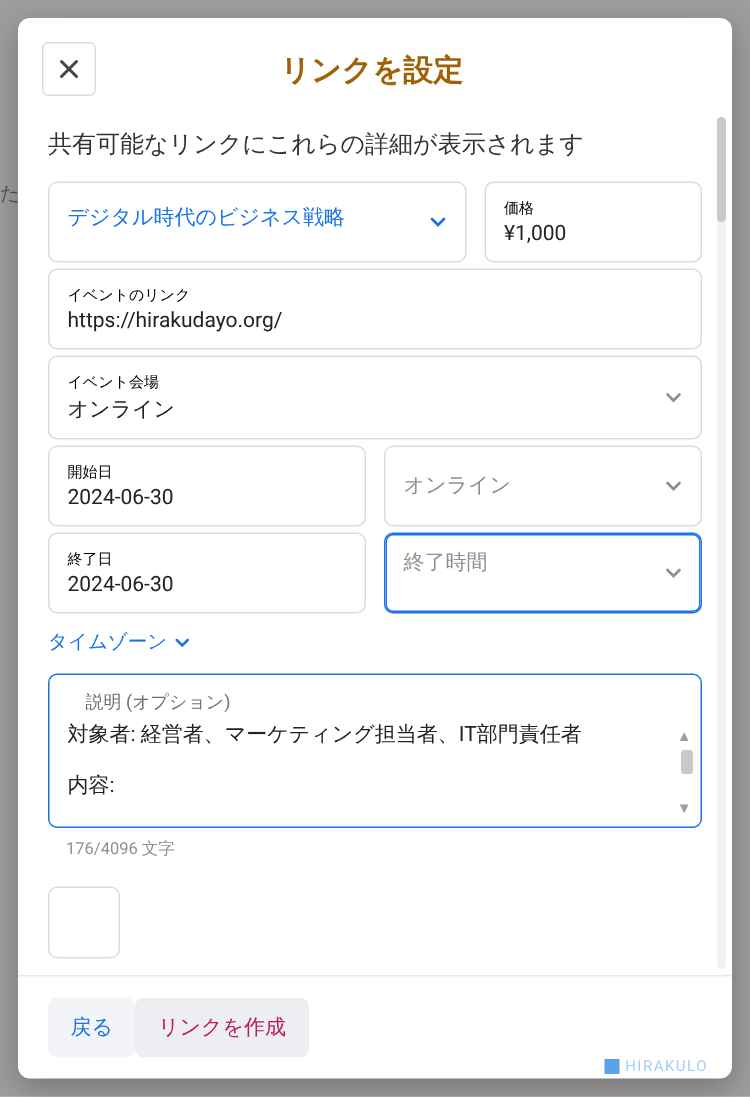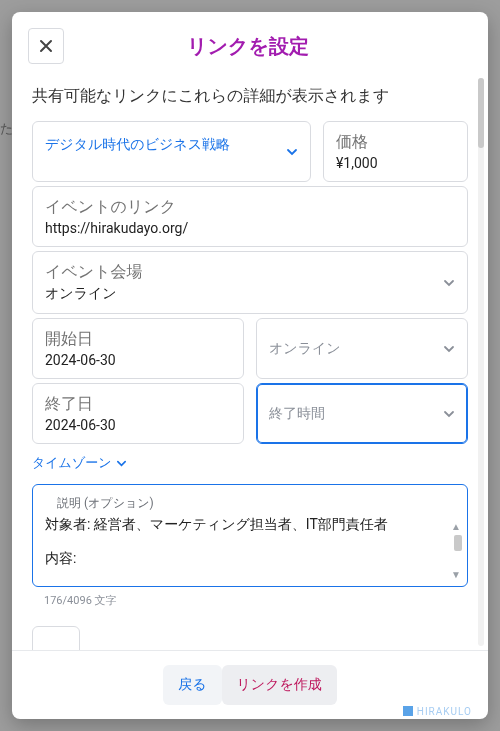--- a/index.html
+++ b/index.html
@@ -9,32 +9,32 @@
   .modal {
     position: absolute; inset: 12px; background: #fff; border-radius: 8px;
     display: flex; flex-direction: column; box-shadow: 0 6px 20px rgba(0,0,0,.25);
   }
   .header { display: flex; align-items: center; padding: 16px 20px 10px 16px; }
   .close-btn {
     width: 36px; height: 36px; border: 1px solid #d9dbe0; border-radius: 4px;
     background: #fff; display: flex; align-items: center; justify-content: center;
     color: #444; cursor: pointer; font-size: 16px;
   }
-  .title { flex: 1; text-align: center; font-size: 20px; font-weight: 700; color: #a21caf; margin-right: 36px; }
+  .title { flex: 1; text-align: center; font-size: 20px; font-weight: 700; color: #a16207; margin-right: 36px; }
   .body { padding: 6px 20px 0 20px; overflow-y: auto; flex: 1; position: relative; }
   .track { position: absolute; right: 4px; top: 4px; bottom: 4px; width: 6px; background: #f1f1f1; border-radius: 3px; }
   .thumb { position: absolute; right: 4px; top: 4px; width: 6px; height: 70px; background: #c9c9c9; border-radius: 3px; }
   .subhead { font-size: 16px; color: #333; margin: 6px 0 14px 0; }
   .row { display: flex; gap: 12px; margin-bottom: 4px; }
   .field {
     flex: 1; border: 1px solid #d9dbe0; border-radius: 6px; padding: 10px 12px;
     position: relative; background: #fff;
   }
   .field.small { flex: 0 0 145px; }
-  .field .lbl { font-size: 16px; color: #737373; margin-bottom: 2px; }
+  .field .lbl { font-size: 10px; color: #000000; margin-bottom: 2px; }
   .field .val { font-size: 14px; color: #222; }
   .field .placeholder { font-size: 14px; color: #8a8f98; }
   .field.select .val { color: #1a73e8; font-weight: 500; }
   .field.select { padding-top: 14px; padding-bottom: 14px; }
   .chev {
     position: absolute; right: 12px; top: 50%; transform: translateY(-50%);
     color: #7a7f87;
   }
   .chev.blue { color: #1a73e8; }
   .field.focused { border-color: #1a73e8; box-shadow: 0 0 0 1px #1a73e8 inset; }
@@ -53,21 +53,21 @@
   .desc-scroll-down { bottom: 6px; }
   .desc-thumb { position: absolute; right: 5px; top: 50px; width: 8px; height: 16px; background: #c9c9c9; border-radius: 2px; }
   .counter { font-size: 11px; color: #8a8f98; margin: 6px 0 18px 12px; }
   .upload-row { display: flex; align-items: center; gap: 14px; margin-bottom: 18px; }
   .upload-btn {
     width: 48px; height: 48px; border: 1px solid #d9dbe0; border-radius: 6px;
     background: #fff; display: flex; align-items: center; justify-content: center; cursor: pointer;
   }
   .footer {
     border-top: 1px solid #e7e9ec; padding: 14px 20px; display: flex;
-    justify-content: center; align-items: center;
+    justify-content: flex-start; align-items: center;
   }
   .btn {
     padding: 10px 14px; border-radius: 6px; font-size: 14px; cursor: pointer; border: 1px solid transparent;
   }
   .btn.back { background: #f2f4f7; color: #1a73e8; }
   .btn.primary { background: #edeef1; color: #be185d; cursor: default; }
   .watermark { position: absolute; right: 16px; bottom: 2px; font-size: 10px; color: #a7cdf2; letter-spacing: 1px; display:flex; align-items:flex-start; gap:4px;}
   .watermark .sq { width:10px; height:10px; background:#5aa3e8; display:inline-block;}
   svg { display: block; }
 </style>
@@ -140,21 +140,21 @@
             </svg>
         </span>
       </div>
     </div>
 
     <div class="row">
       <div class="field">
         <div class="lbl">終了日</div>
         <div class="val">2024-06-30</div>
       </div>
-      <div class="field focused" style="display:flex;align-items:center;">
+      <div class="field focused" style="display:flex;">
         <div class="placeholder">終了時間</div>
         <span class="chev">
           <svg width="12" height="12" viewBox="0 0 12 12">
               <path d="M2 4 L6 8 L10 4" stroke="#8a8f98" stroke-width="1.8" fill="none" stroke-linecap="round"></path>
             </svg>
         </span>
       </div>
     </div>
 
     <div class="tz-link">

